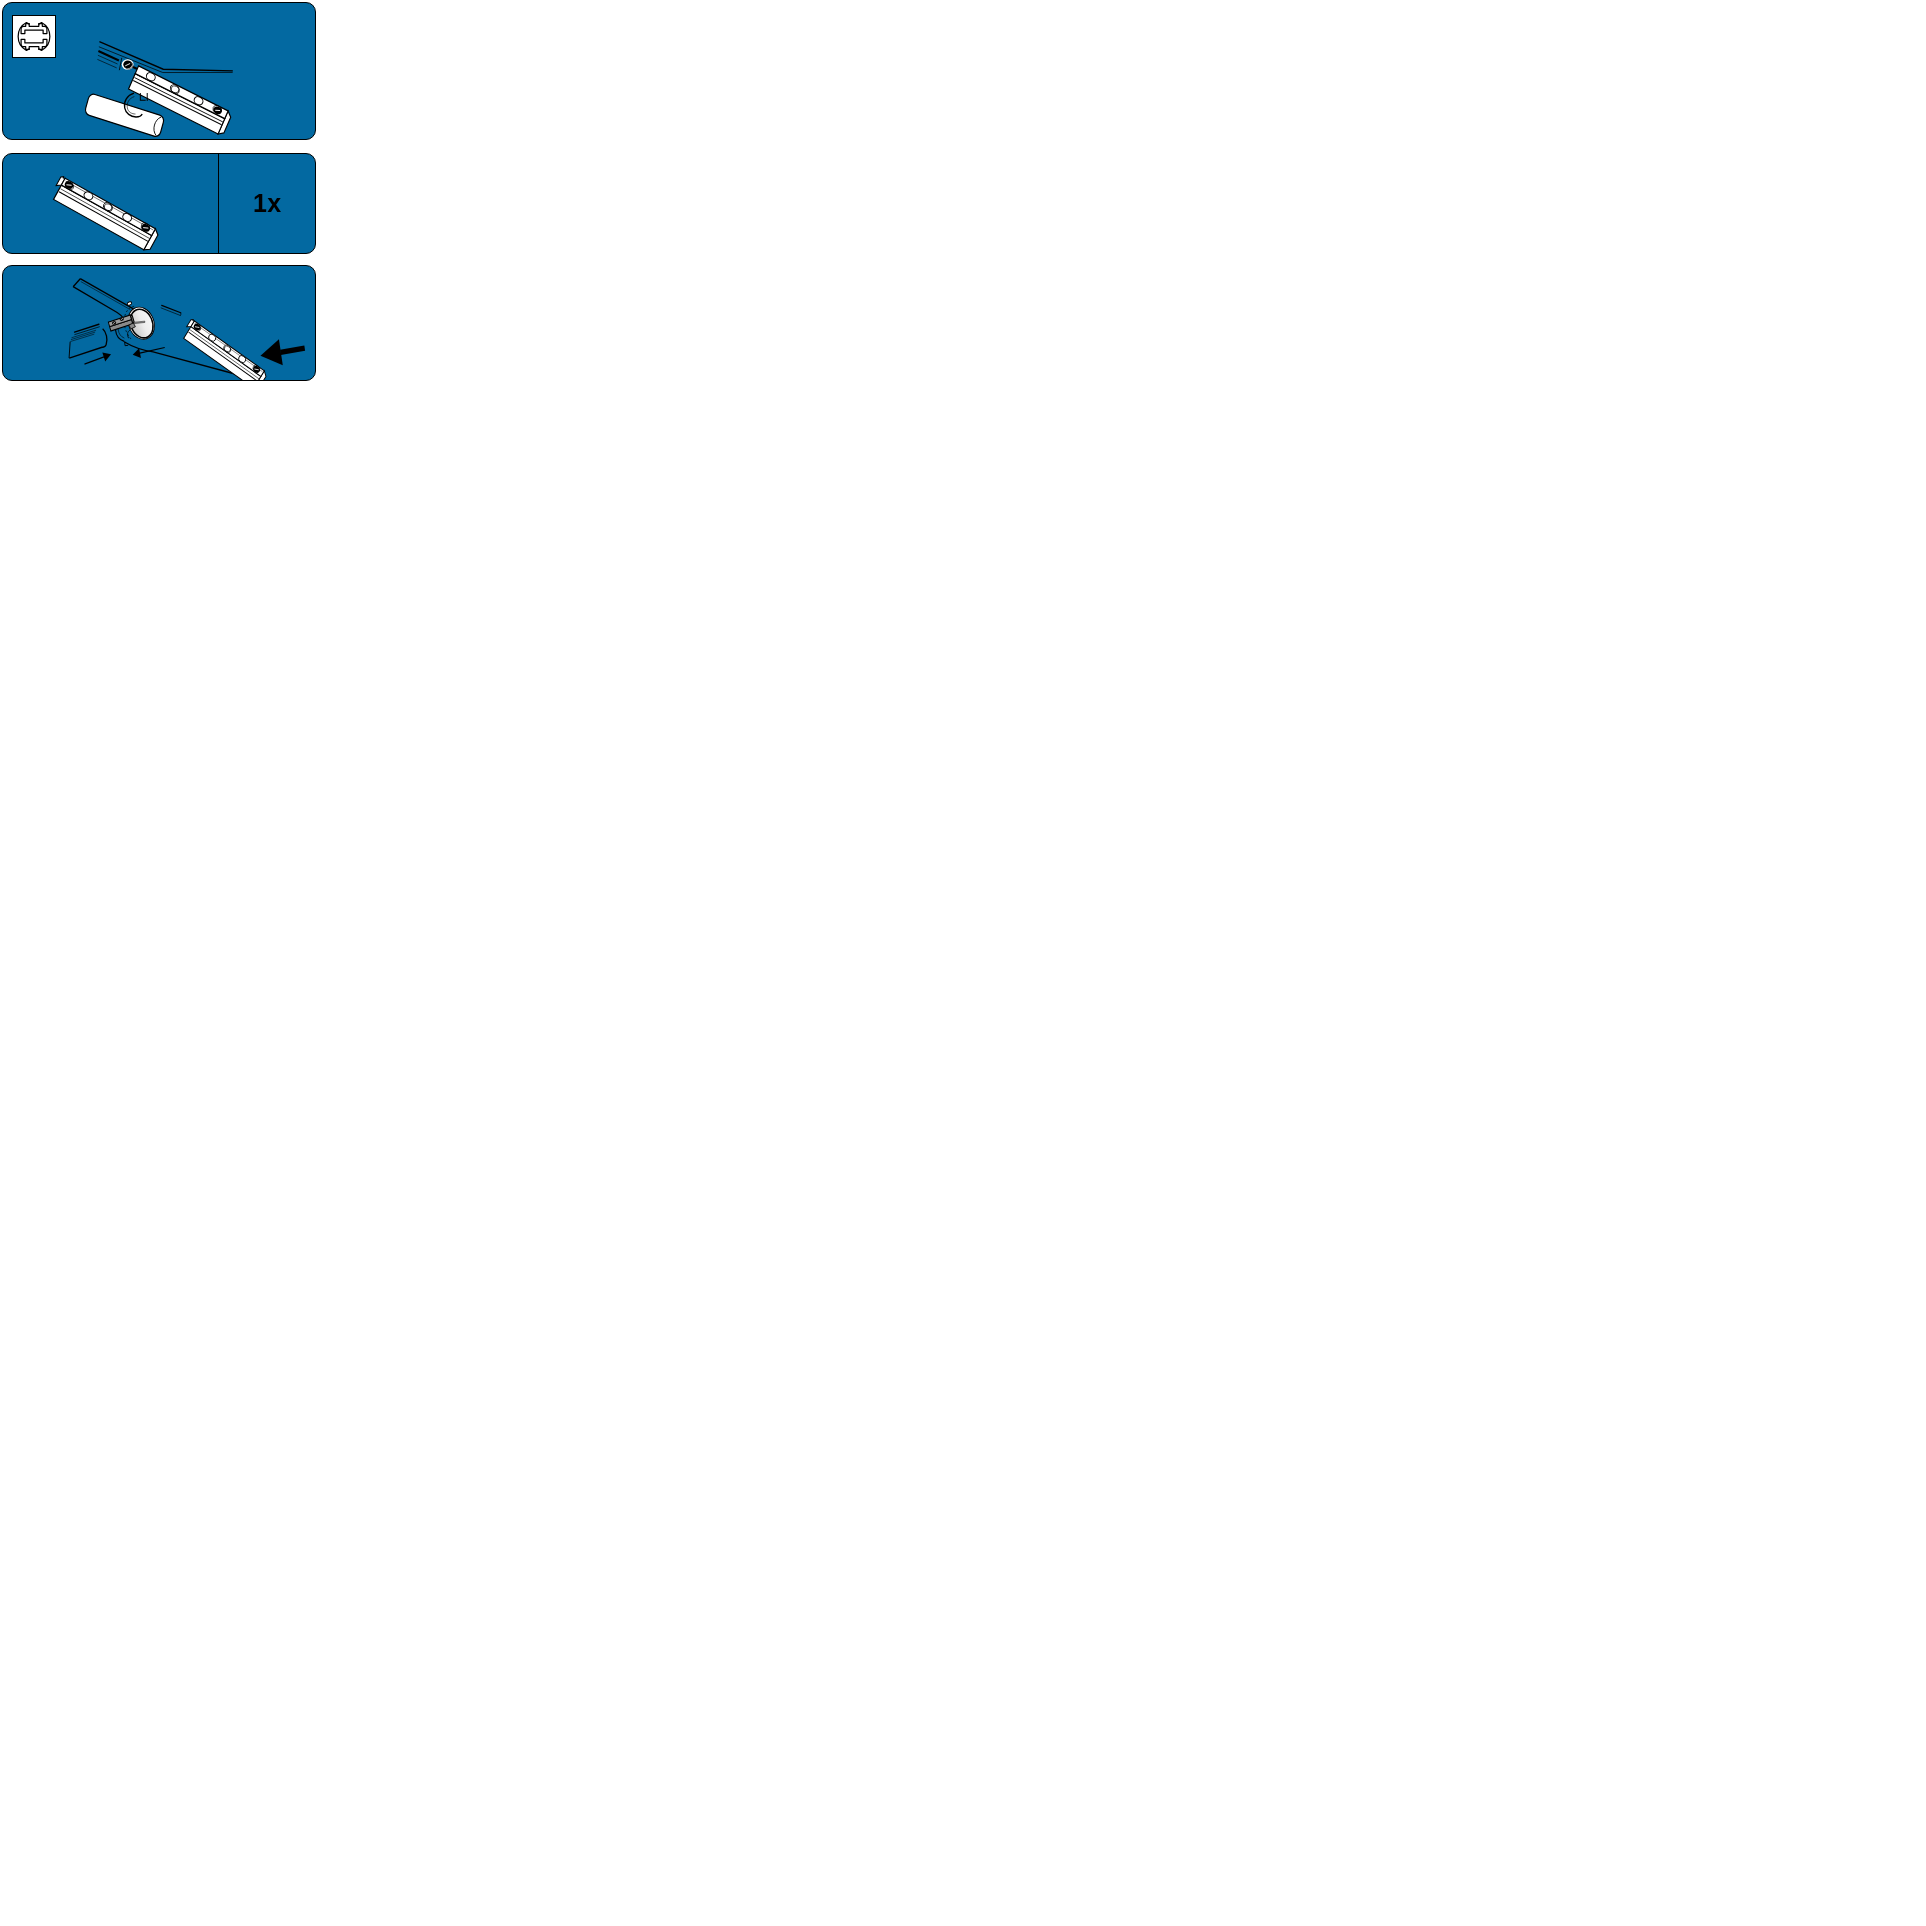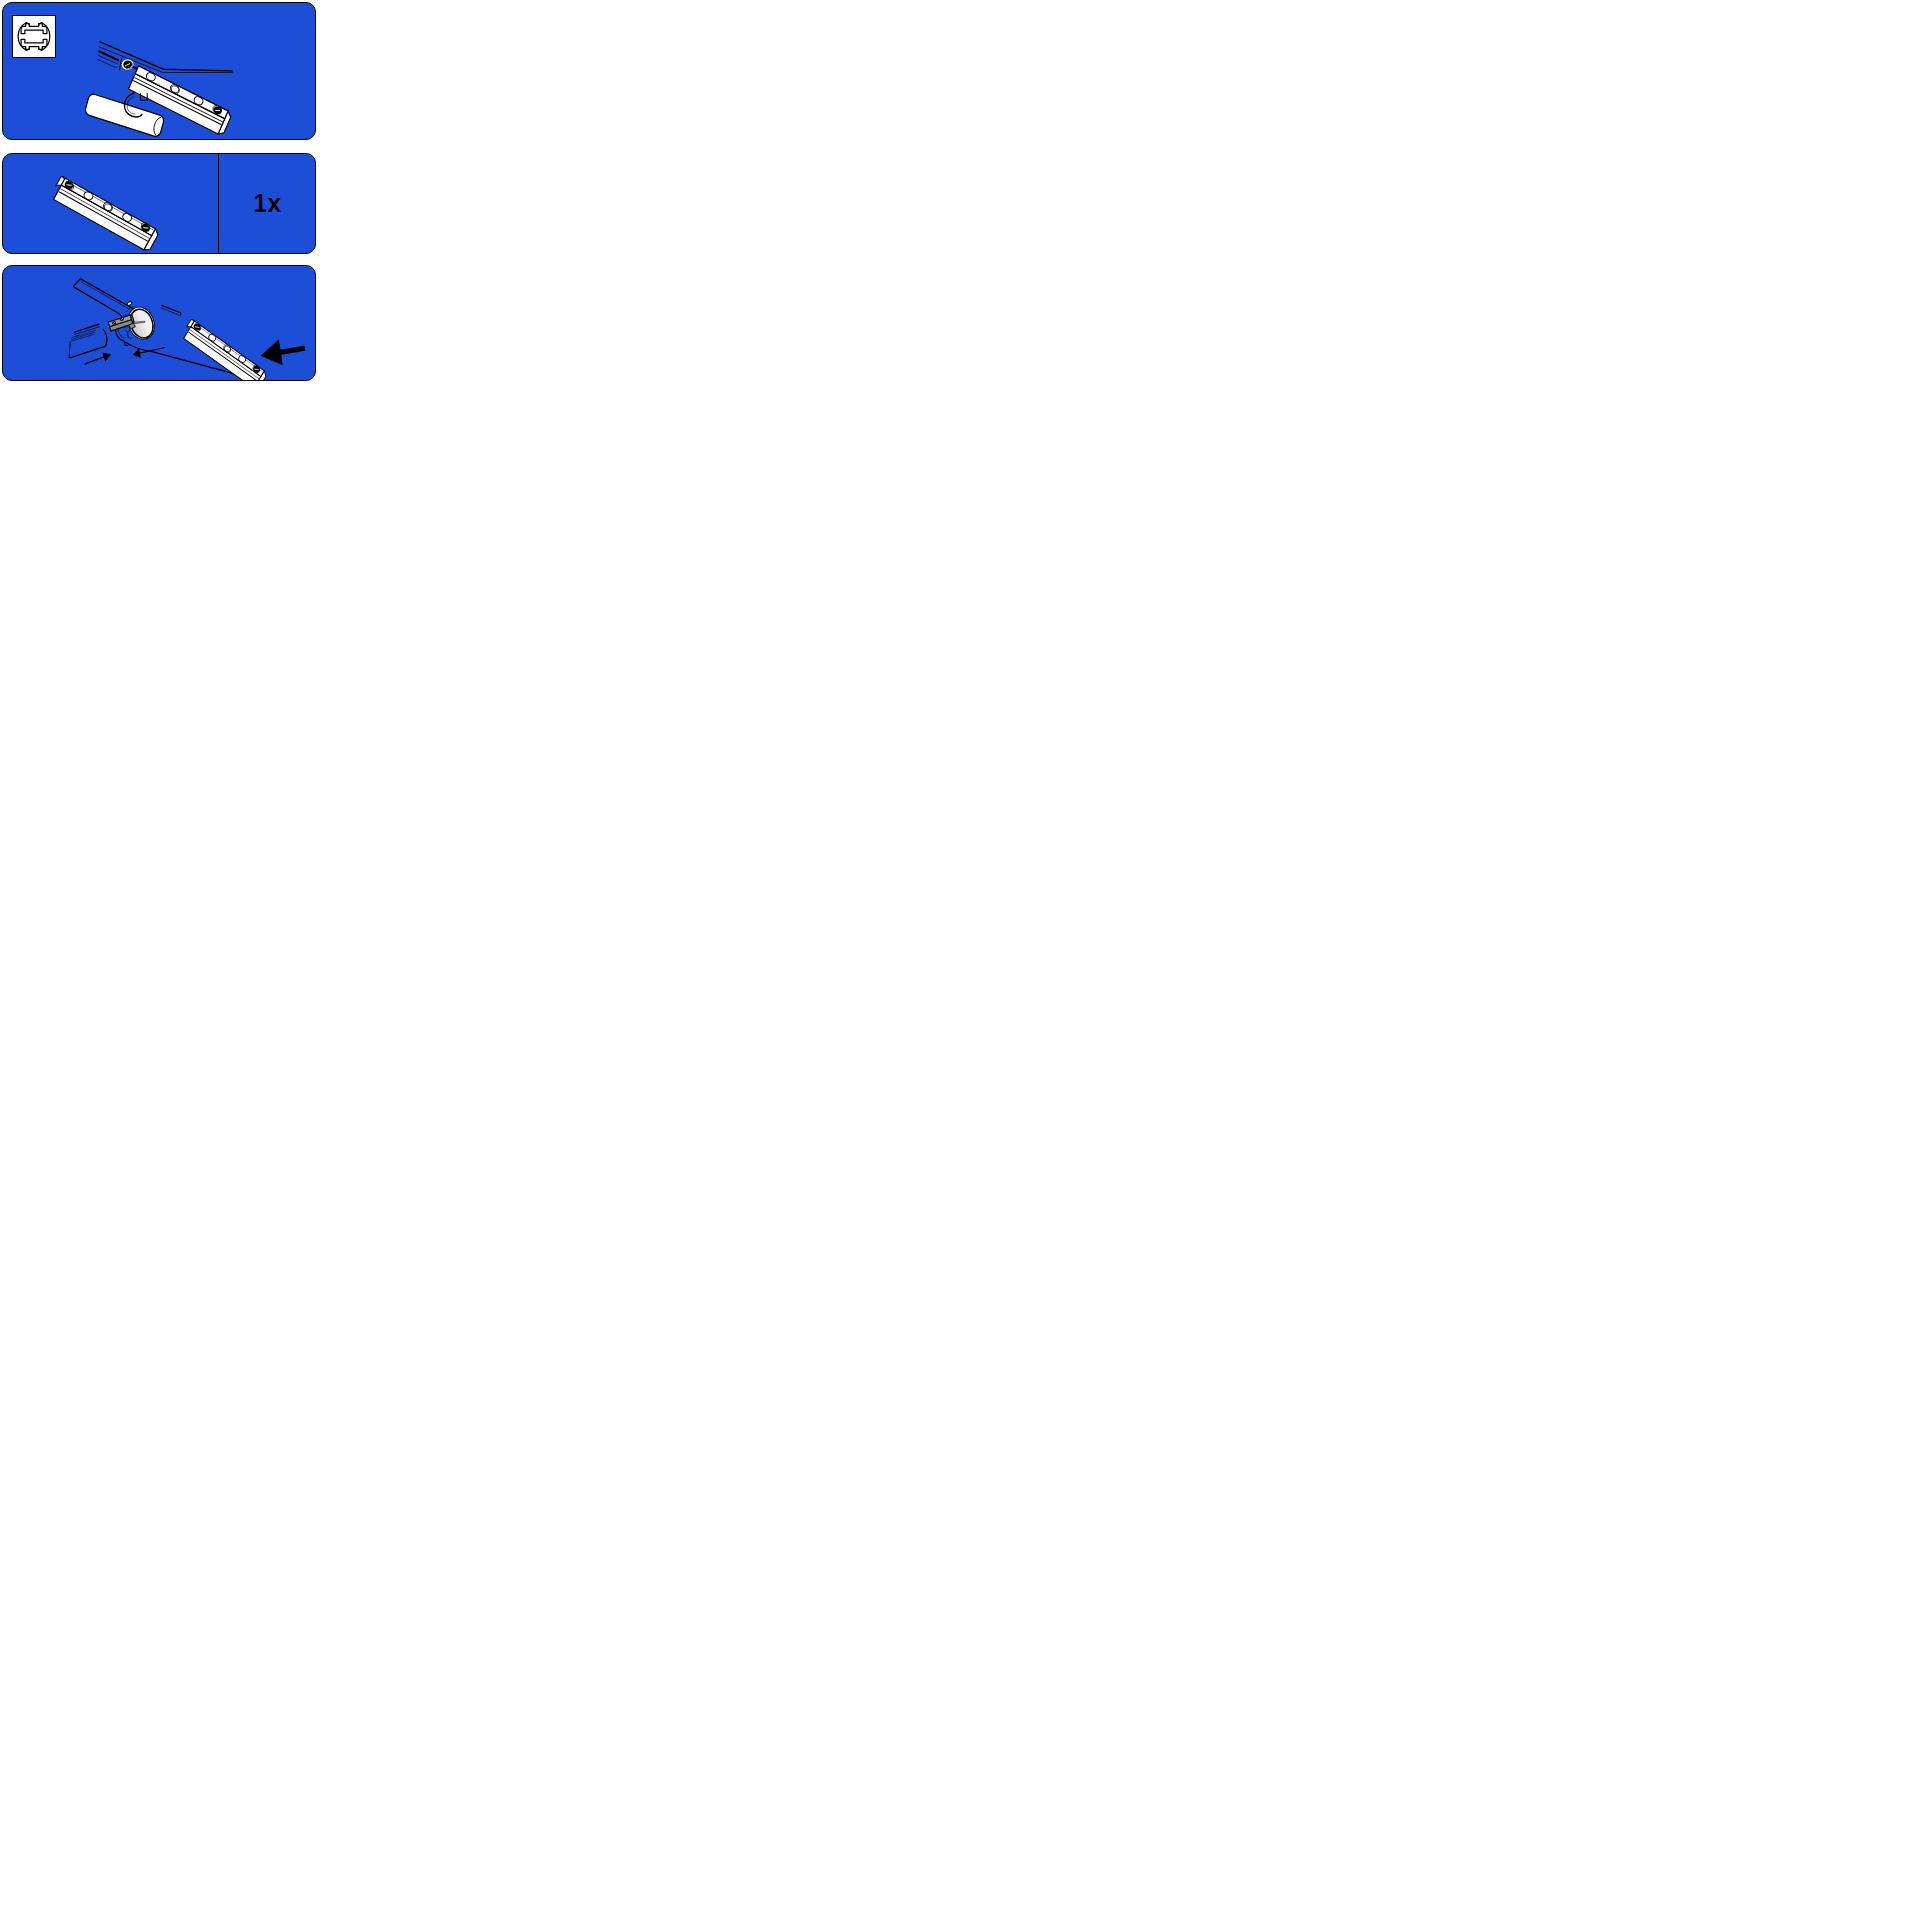--- a/index.html
+++ b/index.html
@@ -1,19 +1,19 @@
 <!DOCTYPE html>
 <html style="font-size:6.2px"><head>
 <meta charset="utf-8">
 <style>
   html,body{margin:0;padding:0;background:#ffffff;}
   .page{position:relative;width:347px;height:385px;background:#fff;
         font-family:"Liberation Sans",sans-serif;overflow:hidden;}
   .panel{position:absolute;left:2.3px;width:314px;border:1.5px solid #000;
-         border-radius:10px;box-sizing:border-box;background:#1d4ed8;}
+         border-radius:10px;box-sizing:border-box;background:#0369a1;}
   .p1{top:2.3px;height:138px;}
   .p2{top:153px;height:101px;}
   .p3{top:265px;height:116px;}
   .art{position:absolute;left:0;top:0;width:100%;height:100%;}
   .icon-box{position:absolute;left:9.2px;top:11.6px;width:42px;height:41px;
             border:1.2px solid #000;background:#fff;}
   .icon-box svg{display:block;width:100%;height:100%;}
   .divider{position:absolute;top:0;bottom:0;left:215px;width:1.2px;background:#000;}
   .cell-left{position:absolute;left:0;top:0;width:215px;height:100%;}
   .cell-left svg{display:block;width:100%;height:100%;}

